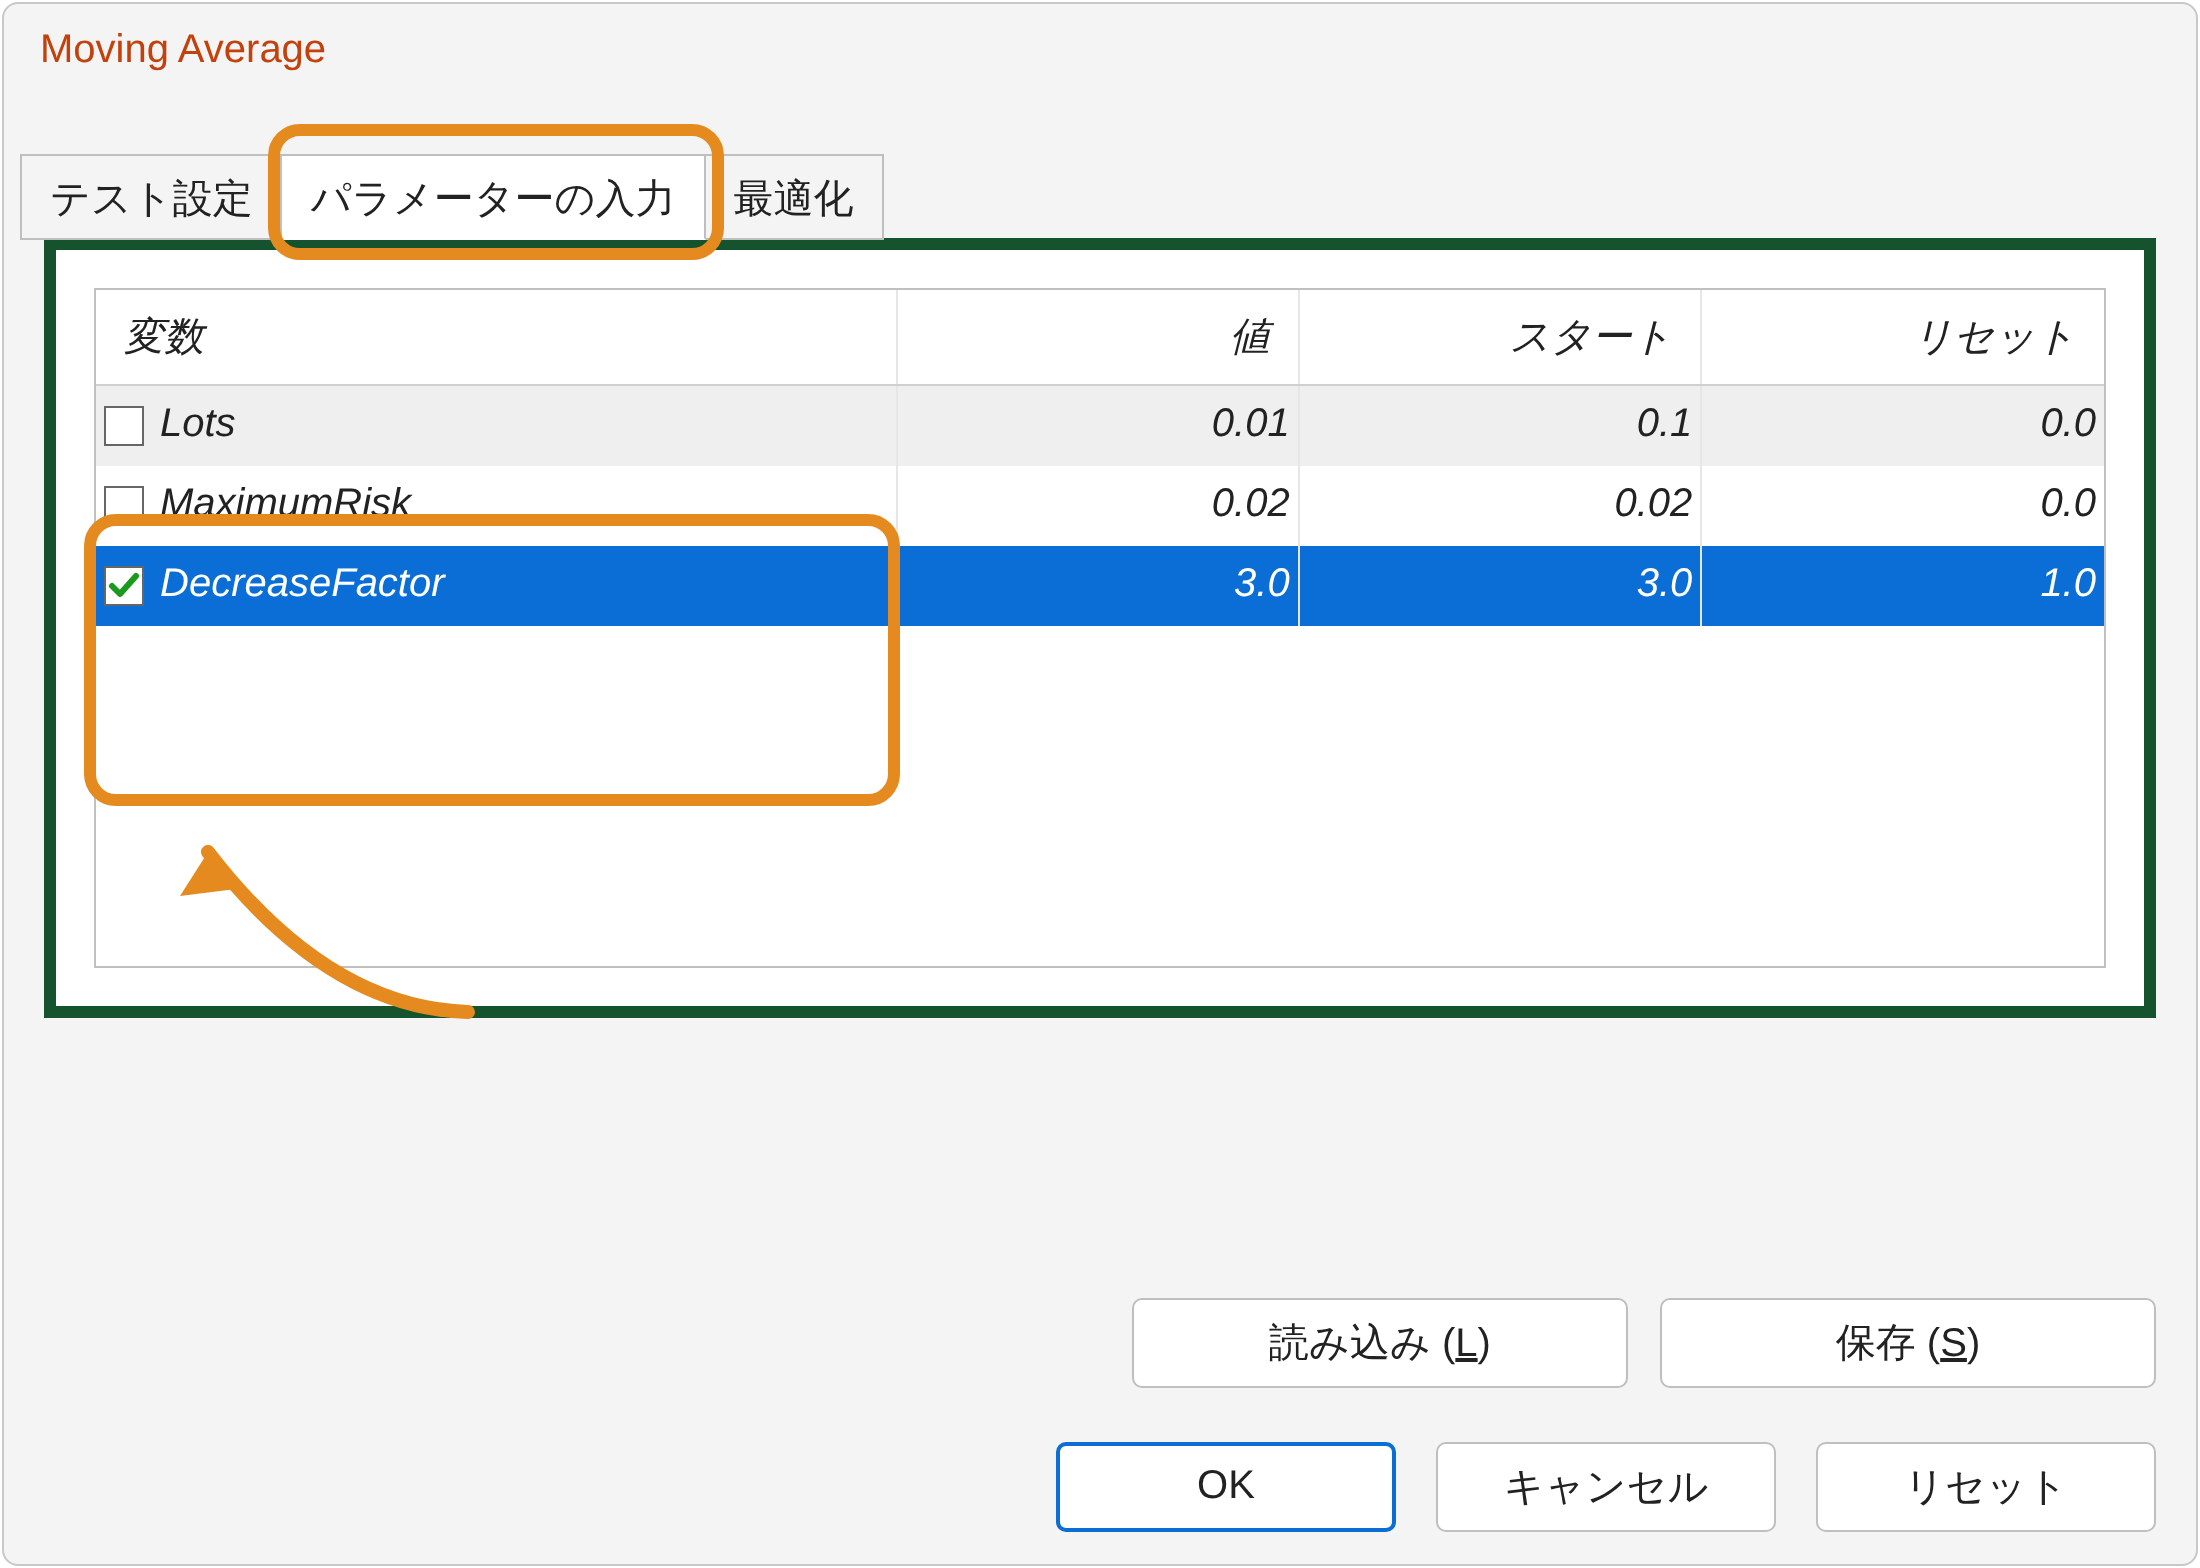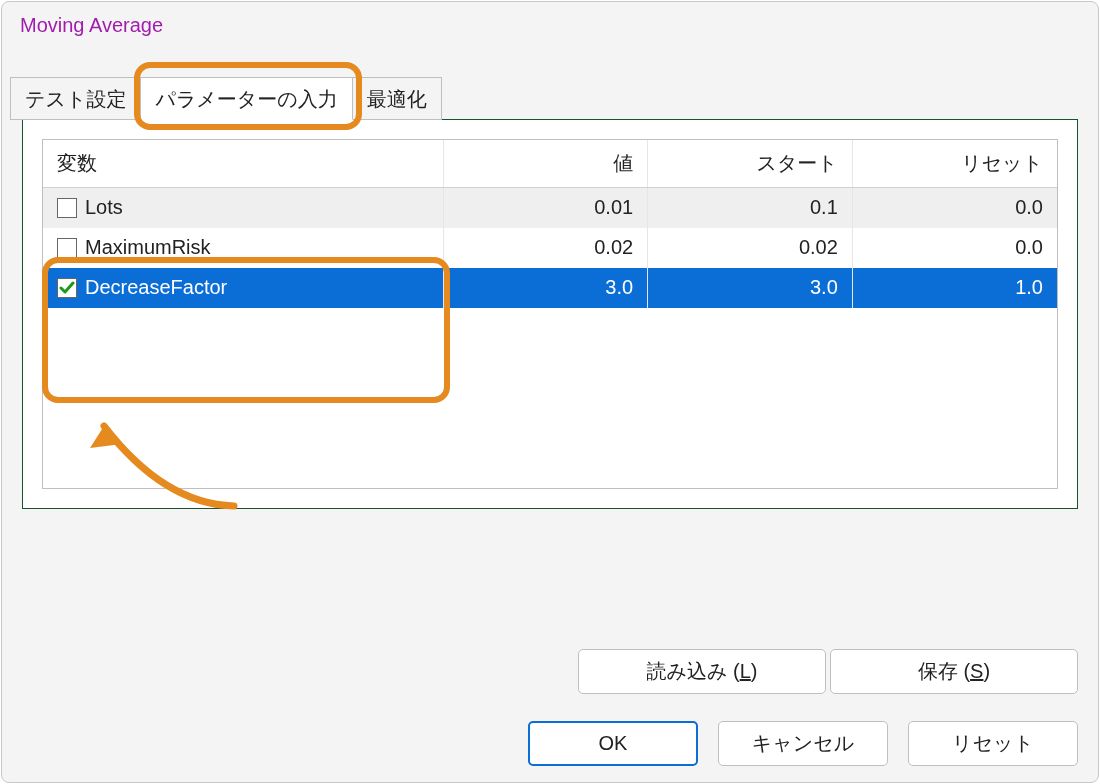--- a/index.html
+++ b/index.html
@@ -23,21 +23,21 @@
     background: #f4f4f4;
     position: relative;
     margin: 1px;
     overflow: hidden;
   }
   .title {
     position: absolute;
     left: 18px;
     top: 12px;
     font-size: 20px;
-    color: #a21caf;
+    color: #c2410c;
   }
   .tabs {
     position: absolute;
     left: 8px;
     top: 76px;
     display: flex;
     align-items: flex-end;
     height: 42px;
   }
   .tab {
@@ -61,22 +61,23 @@
     border: 1px solid #bfbfbf;
     border-bottom: 1px solid #fff;
     z-index: 2;
   }
   .panel {
     position: absolute;
     left: 20px;
     right: 20px;
     top: 117px;
     height: 390px;
-    border: 1px solid #14532d;
-    background: #fff;
+    border: 6px solid #14532d;
+    background: #fff;
+    font-style: italic;
   }
   .table-wrap {
     position: absolute;
     left: 19px;
     right: 19px;
     top: 19px;
     bottom: 19px;
     border: 1px solid #bfbfbf;
     background: #fff;
     overflow: hidden;
@@ -99,21 +100,21 @@
   }
   th:first-child {
     text-align: left;
   }
   th:last-child {
     border-right: none;
   }
   td {
     font-size: 20px;
     color: #222;
-    padding: 6px 14px;
+    padding: 6px 4px;
     border-right: 1px solid #e6e6e6;
     text-align: right;
     height: 40px;
     vertical-align: middle;
   }
   td:first-child {
     text-align: left;
   }
   td:last-child {
     border-right: none;
@@ -167,21 +168,21 @@
     cursor: pointer;
   }
   .btn.primary {
     border: 2px solid #0a6ed6;
   }
   .btn-row1 {
     position: absolute;
     right: 20px;
     top: 647px;
     display: flex;
-    gap: 4px;
+    gap: 16px;
   }
   .btn-row2 {
     position: absolute;
     right: 20px;
     bottom: 16px;
     display: flex;
     gap: 20px;
   }
   .btn-wide { width: 248px; }
   .btn-mid  { width: 170px; }

